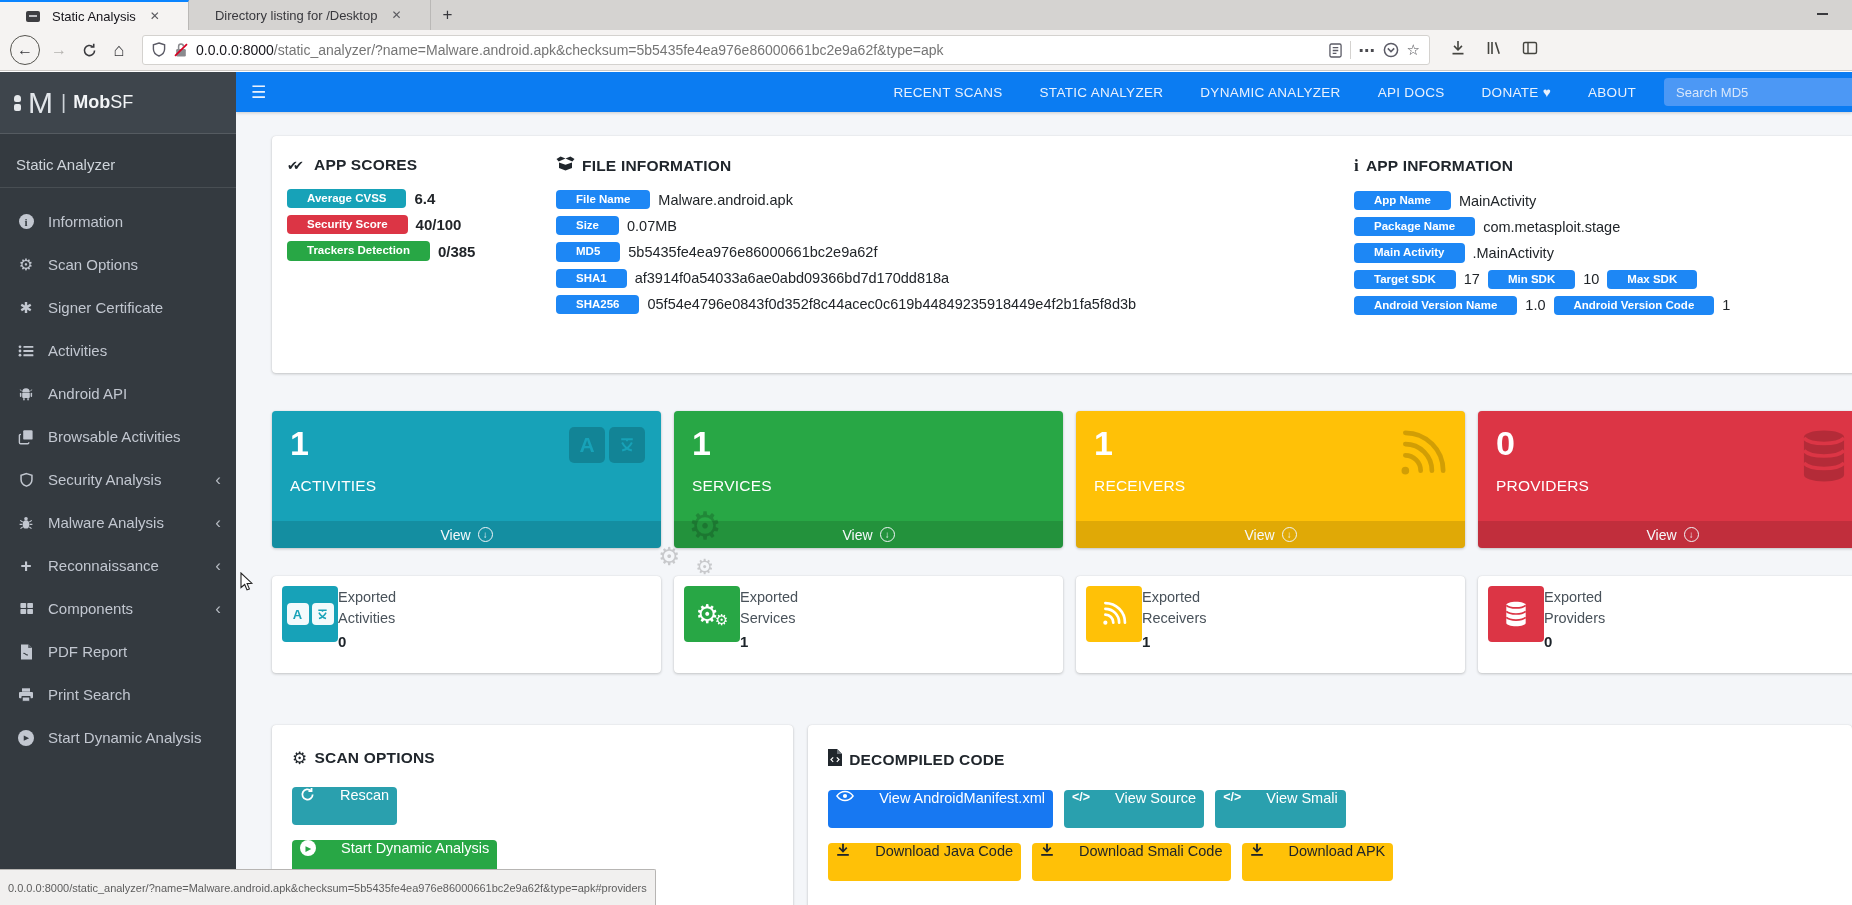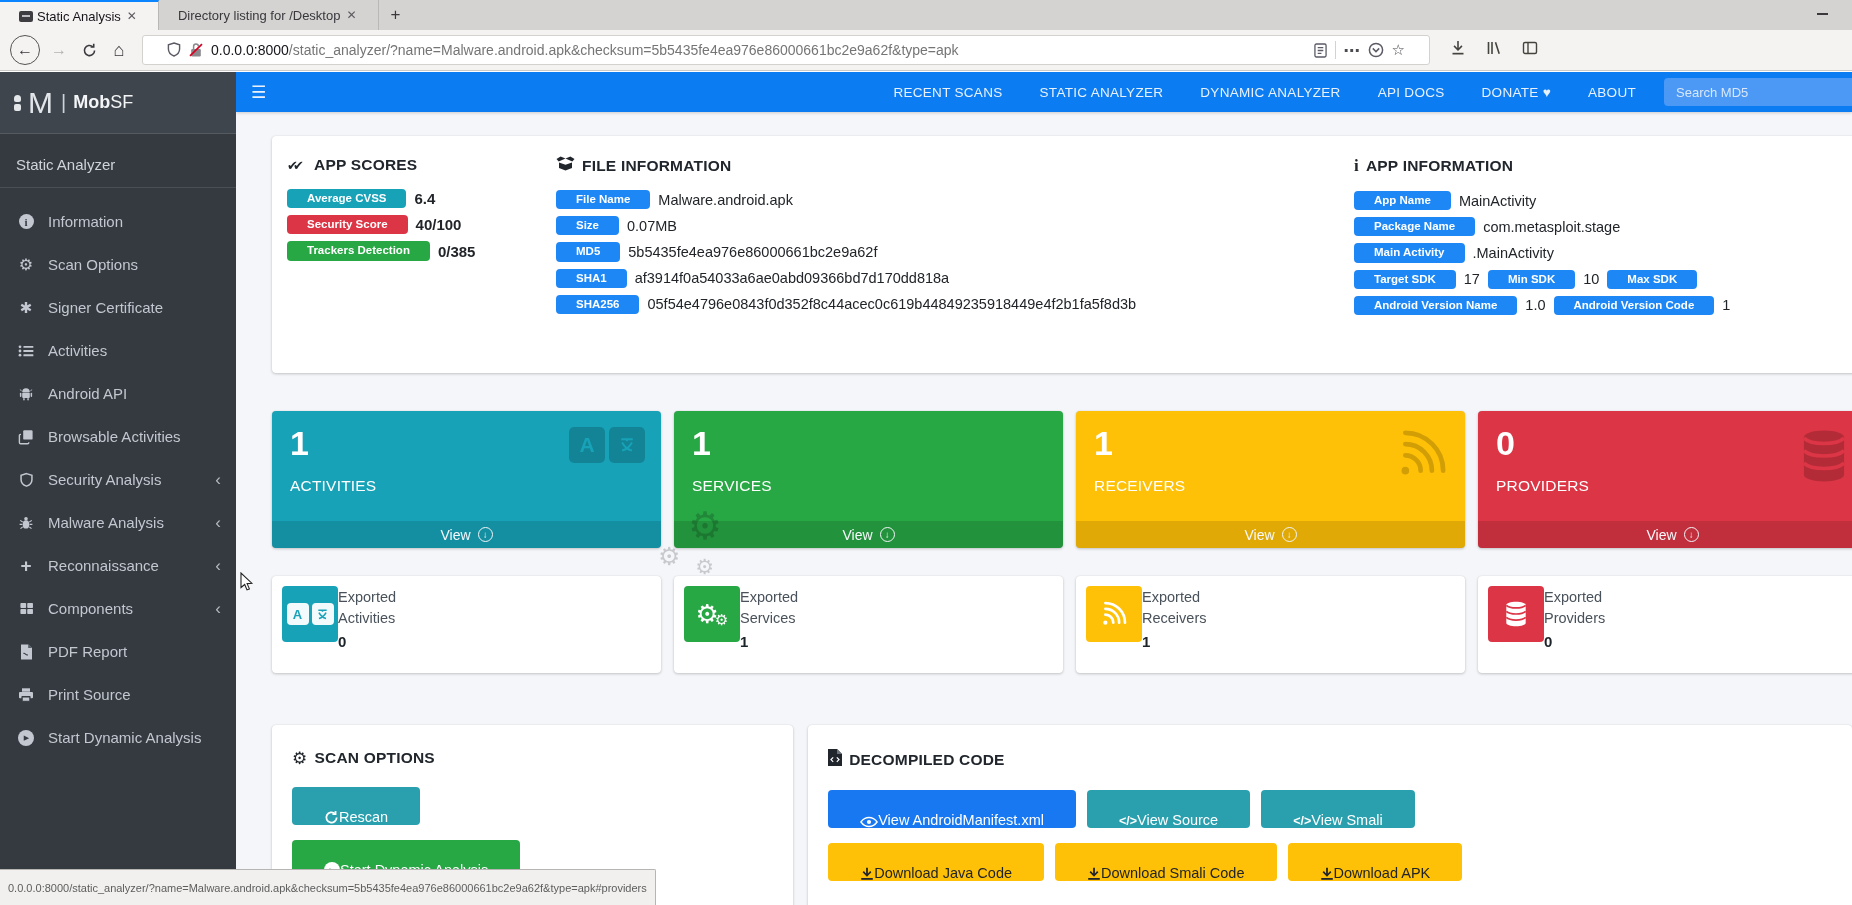--- a/index.html
+++ b/index.html
@@ -1,34 +1,34 @@
 <!DOCTYPE html>
 <html><head>
 <meta charset="utf-8">
 <style>
   *{box-sizing:border-box;margin:0;padding:0}
   html,body{width:1852px;height:905px;overflow:hidden}
   body{font-family:"Liberation Sans","DejaVu Sans",sans-serif;background:#fff;position:relative}
 
   
   .tabbar{height:30px;background:#d5d3d1;display:flex;align-items:stretch;position:relative}
-  .tab{display:flex;align-items:center;gap:4px;padding:0 19px;font-size:13px;color:#15141a;border-right:1px solid #bab8b6}
+  .tab{display:flex;align-items:center;gap:12px;padding:0 26px;font-size:13px;color:#15141a;border-right:1px solid #bab8b6}
   .tab.active{background:#f5f3f2;border-top:2px solid #0a84ff}
   .tab.inactive{color:#38383d}
   .tab-title{flex:1;white-space:nowrap;overflow:hidden;max-width:168px}
   .tab-close{color:#5a5a5f;font-size:12px;padding:0 2px}
   .favicon{width:14px;height:11px;background:#3e3e42;border-radius:2px;position:relative;flex-shrink:0}
   .favicon::after{content:"";position:absolute;left:3px;top:4px;width:8px;height:2px;background:#bfbfc4}
   .newtab{width:34px;display:flex;align-items:center;justify-content:center;font-size:17px;color:#38383d}
   .win-min{position:absolute;right:24px;top:13px;width:11px;height:2px;background:#3a3a3e}
   .toolbar{height:41px;background:#f5f3f2;display:flex;align-items:center;padding:0 10px;border-bottom:1px solid #ccc9c6}
   .nav-btn{width:30px;height:30px;display:flex;align-items:center;justify-content:center;font-size:16px;color:#39393d;flex-shrink:0}
   .nav-btn.back{border:1.5px solid #55544f;border-radius:50%;margin-right:4px}
   .nav-btn.dis{color:#b4b2af}
-  .urlbar{margin-left:8px;width:1288px;height:30px;background:#fff;border:1px solid #d4d2cf;border-radius:3px;display:flex;align-items:center;padding:0 24px;gap:8px;font-size:14px}
+  .urlbar{margin-left:8px;width:1288px;height:30px;background:#fff;border:1px solid #d4d2cf;border-radius:3px;display:flex;align-items:center;padding:0 9px;gap:8px;font-size:14px}
   .url-text{flex:1;display:flex;white-space:nowrap;overflow:hidden}
   .url-host{color:#15141a}
   .url-path{color:#757575}
   .ub-ic{color:#5b5b66;display:flex;align-items:center}
   .vsep{width:1px;height:18px;background:#d4d2cf}
   .dots{font-size:16px;font-weight:700;color:#4a4a4f}
   .star{font-size:15px;color:#4a4a4f}
   .toolbar-right{display:flex;align-items:center;gap:20px;margin-left:20px;color:#44443f}
 
   
@@ -110,21 +110,21 @@
   .ibox-icon.c-teal .lsq{color:#17a2b8}
   .mini-cogs s{text-decoration:none;line-height:1}
 
   
   .bottom-row{display:flex;gap:15px;margin-top:52px}
   .bpanel{background:#fff;border-radius:4px;box-shadow:0 0 1px rgba(0,0,0,.12),0 1px 3px rgba(0,0,0,.2);padding:24px 20px;height:210px}
   .bpanel.left{width:528px}
   .bpanel.right{width:1058px}
   .btn-row{display:flex;gap:11px;margin-top:20px}
   .btn-row+.btn-row{margin-top:15px}
-  .btn{display:inline-flex;align-items:flex-end;gap:0;border-radius:4px;padding:0 32px;height:38px;font-size:14.5px;color:#fff;white-space:nowrap;border:none;cursor:pointer;font-family:inherit}
+  .btn{display:inline-flex;align-items:flex-start;gap:25px;border-radius:4px;padding:0 8px;height:38px;font-size:14.5px;color:#fff;white-space:nowrap;border:none;cursor:pointer;font-family:inherit}
   .btn-blue{background:#1778f2}
   .btn-teal{background:#2aa0ae}
   .btn-green{background:#28a745}
   .btn-amber{background:#ffc107;color:#212529}
   .code-ic{font-size:12.5px;font-weight:700}
   .play-white{width:16px;height:16px;border-radius:50%;background:#fff;color:#28a745;font-size:7.5px;display:flex;align-items:center;justify-content:center;padding-left:1px}
 
   
   .statusbar{position:absolute;left:0;bottom:0;height:36px;background:#f1f0ef;border-top:1px solid #b7b5b3;border-right:1px solid #b7b5b3;border-top-right-radius:2px;display:flex;align-items:center;padding:0 8px;font-size:11px;color:#5d5d5d;z-index:10;white-space:nowrap}
   .cursor{position:absolute;left:240px;top:572px;z-index:50}
@@ -327,21 +327,21 @@
         <span class="s-label">PDF Report</span>
       </div>
       <div class="s-item">
         <span class="s-icon">
           <svg class="svgi" width="16" height="16" viewBox="0 0 16 16">
               <rect x="4" y="1.3" width="8" height="3.4"></rect>
               <path d="M2 4.9h12a1 1 0 0 1 1 1v4.3a1 1 0 0 1-1 1h-1.6V9H3.6v2.2H2a1 1 0 0 1-1-1V5.9a1 1 0 0 1 1-1z"></path>
               <path d="M4.2 10h7.6v4.3H4.2z" stroke="#343a40" stroke-width="1"></path>
             </svg>
         </span>
-        <span class="s-label">Print Source</span>
+        <span class="s-label">Print Search</span>
       </div>
       <div class="s-item">
         <span class="s-icon">
             <span class="ic-playc">▶</span>
           </span>
         <span class="s-label">Start Dynamic Analysis</span>
       </div>
     </nav>
   </aside>
 

